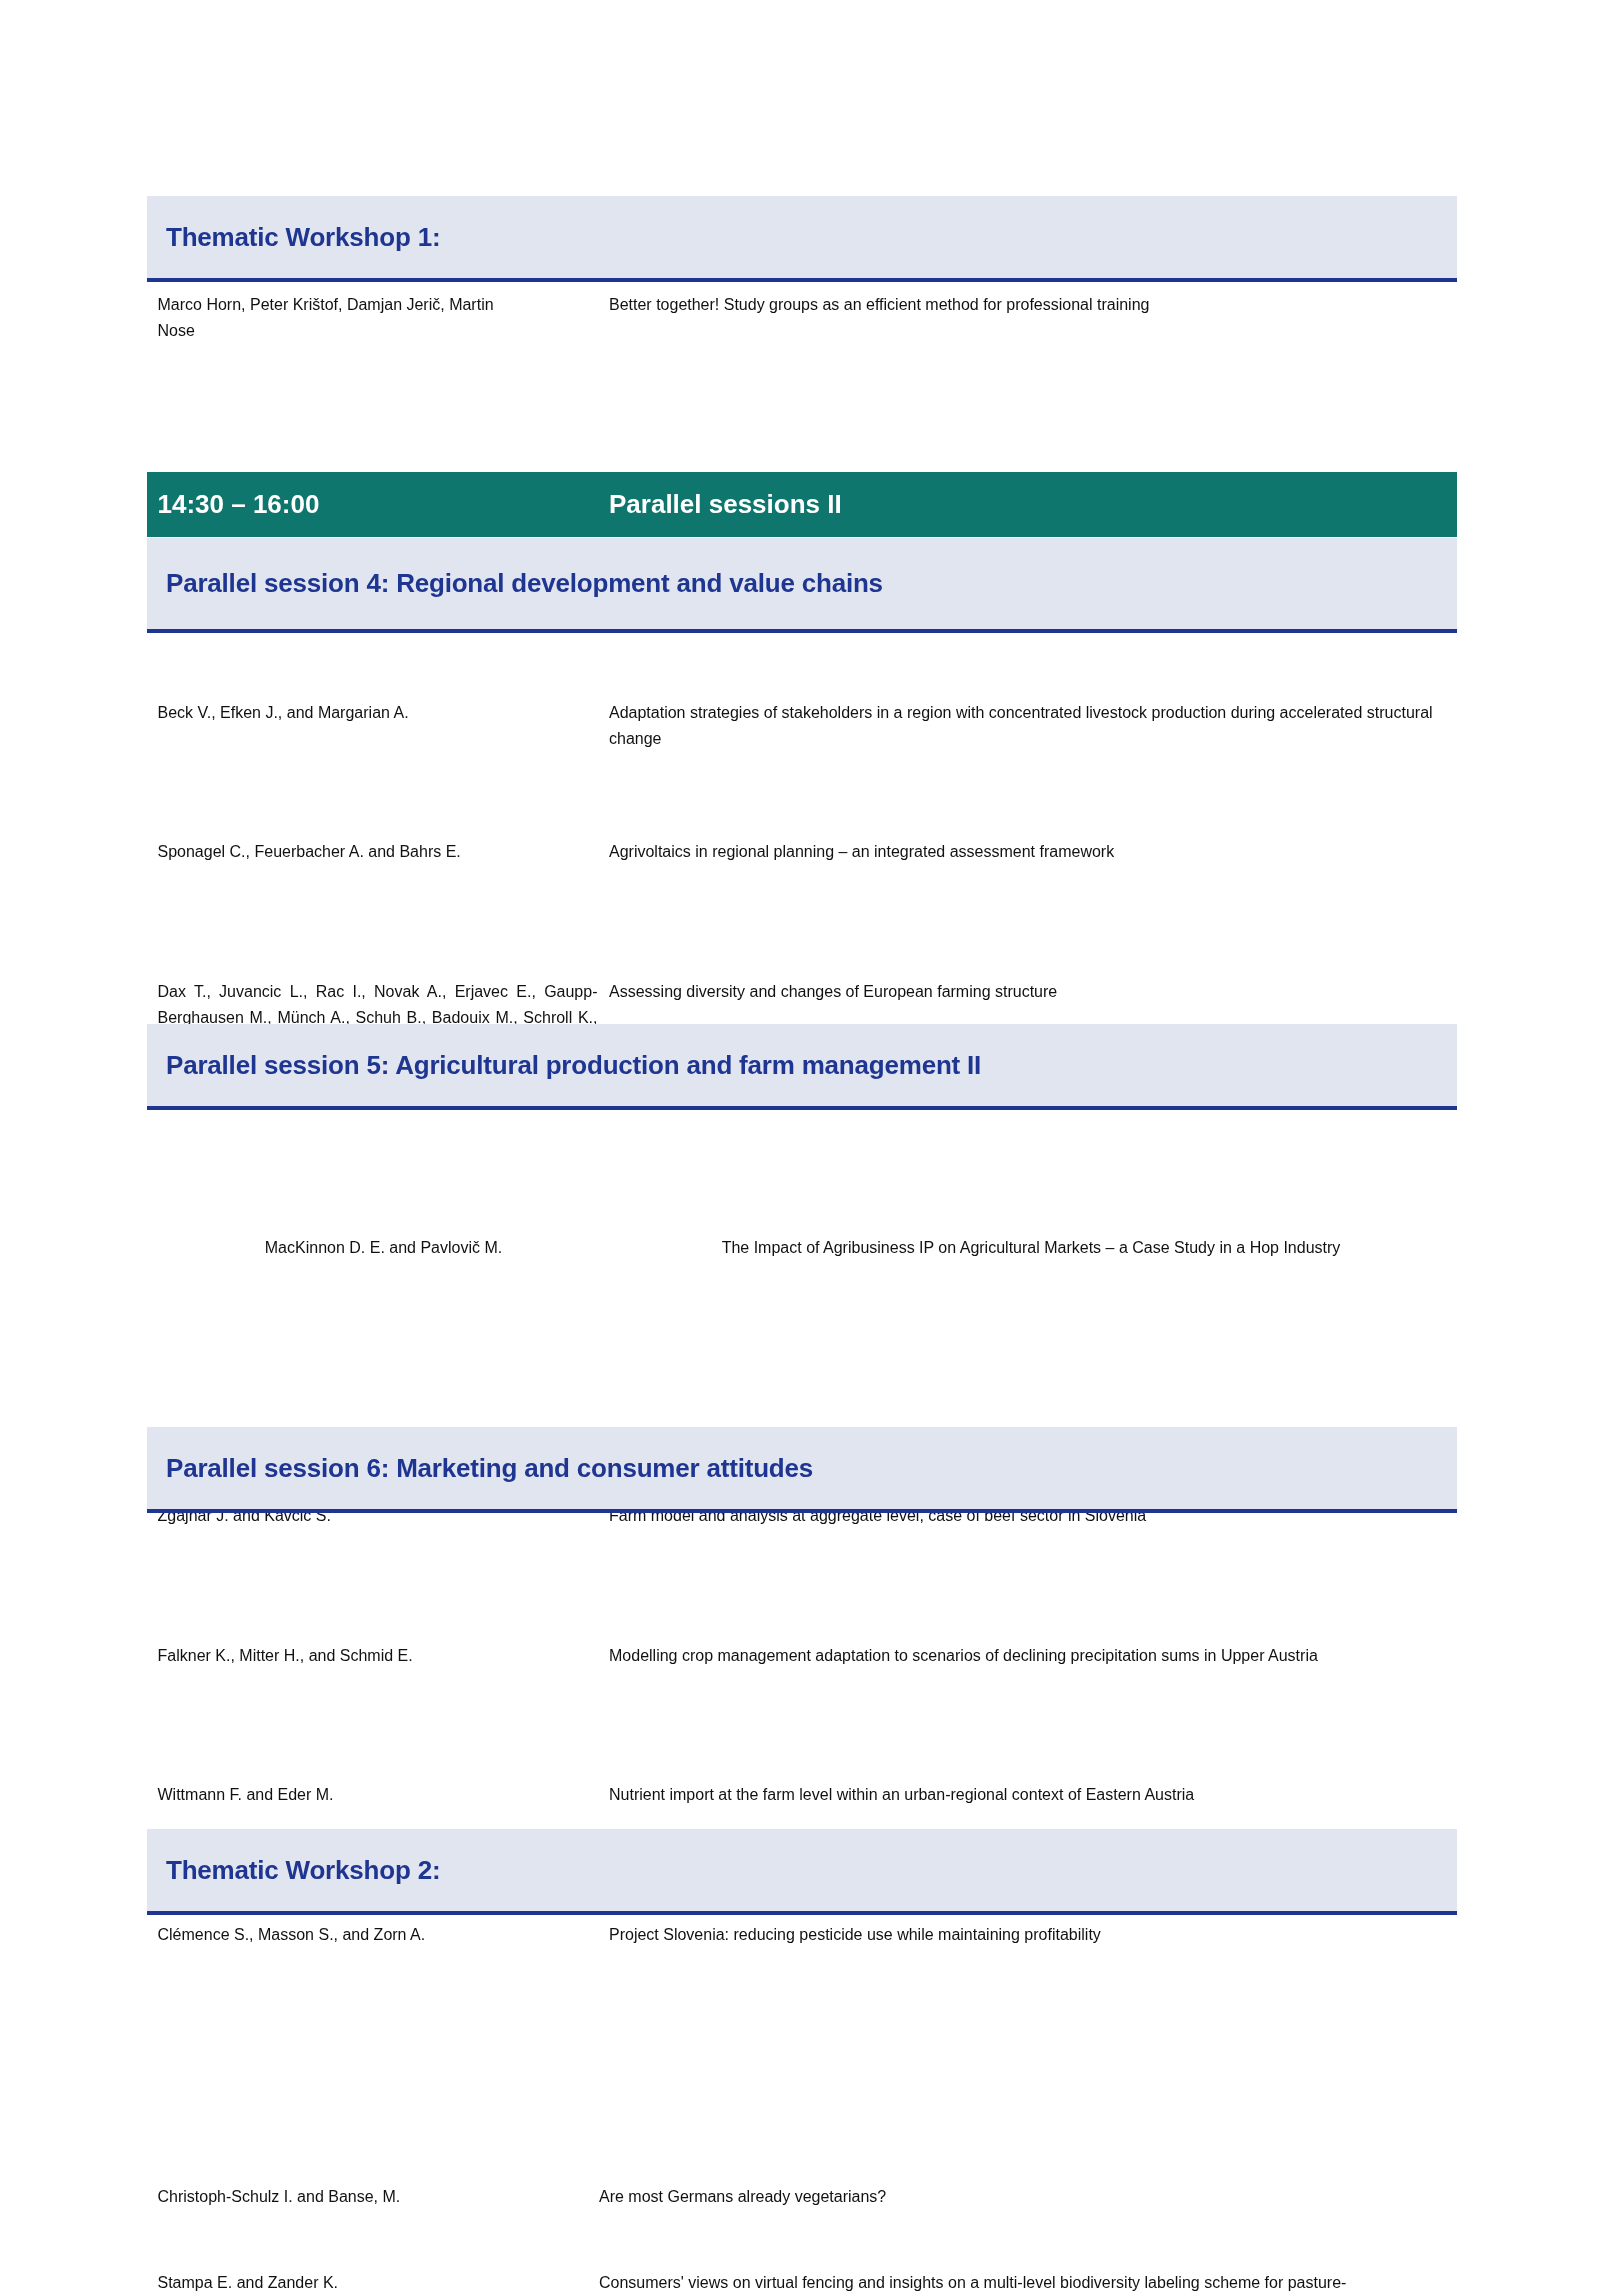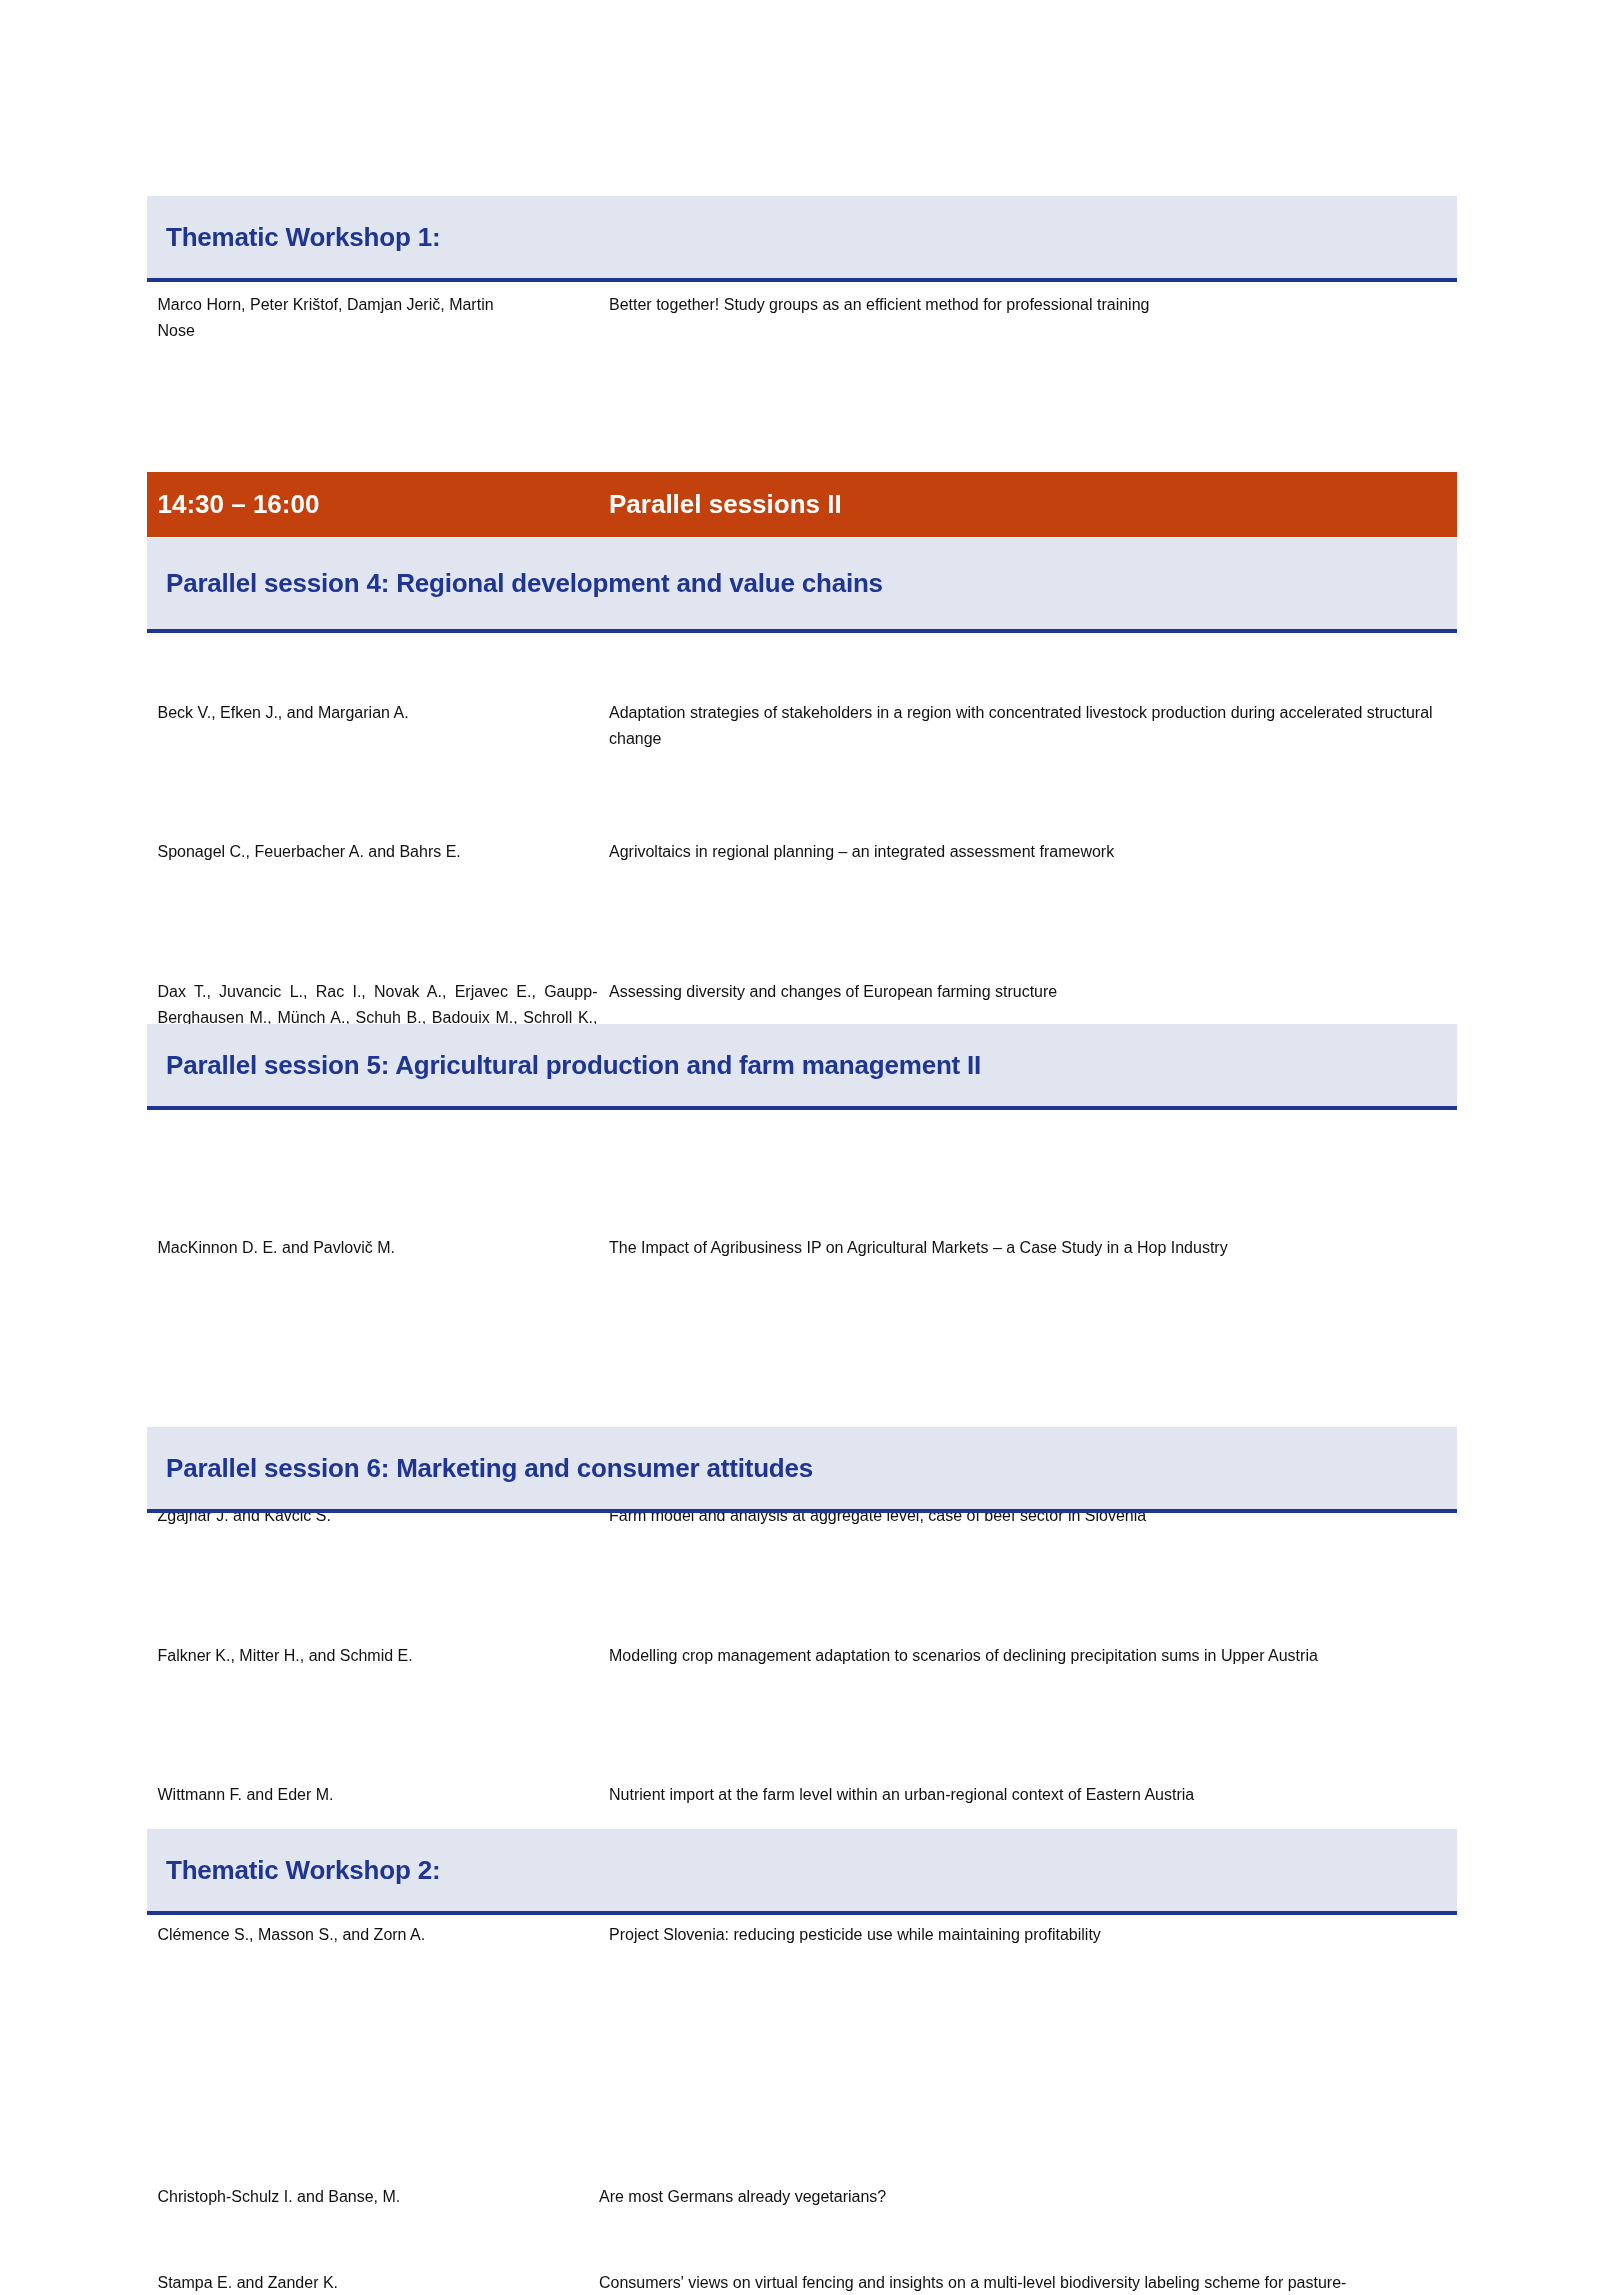--- a/index.html
+++ b/index.html
@@ -1,20 +1,20 @@
 <!DOCTYPE html>
 <html style="font-size:10.5px"><head>
 <meta charset="utf-8">
 <style>
   html, body { margin: 0; padding: 0; background: #ffffff; }
   body { width: 1623px; height: 2295px; position: relative; font-family: "Liberation Sans", sans-serif; color: #111111; }
   .block { position: absolute; left: 147px; width: 1310px; }
   .hdr-light { background: #e1e5ef; border-bottom: 4.6px solid #1e3591; box-sizing: border-box; display: flex; align-items: center; padding-left: 19px; }
   .hdr-light .title { color: #1e3591; font-weight: bold; font-size: 26px; letter-spacing: -0.2px; }
-  .hdr-dark { background: #c2410c; display: flex; align-items: center; color: #ffffff; font-weight: bold; font-size: 26px; }
+  .hdr-dark { background: #0f766e; display: flex; align-items: center; color: #ffffff; font-weight: bold; font-size: 26px; }
   .hdr-dark .time { position: absolute; left: 10.5px; }
   .hdr-dark .label { position: absolute; left: 462px; }
   .row { position: relative; font-size: 16px; line-height: 26px; }
   .row .authors { position: absolute; left: 10.5px; width: 452px; }
   .row .authors.justify { text-align: justify; text-align-last: left; }
   .row .title-col { position: absolute; left: 462px; width: 844px; }
   .row.narrow .title-col { left: 452px; }
 </style>
 </head>
 <body>
@@ -40,21 +40,21 @@
   <div class="title-col">Adaptation strategies of stakeholders in a region with concentrated livestock production during accelerated structural change</div>
 </div>
 <div class="block row" style="top:709px;height:65px;">
   <div class="authors" style="width:393px;">Sponagel C., Feuerbacher A. and Bahrs E.</div>
   <div class="title-col">Agrivoltaics in regional planning – an integrated assessment framework</div>
 </div>
 <div class="block row" style="top:784px;height:124px;">
   <div class="authors justify" style="width:440px;">Dax T., Juvancic L., Rac I., Novak A., Erjavec E., Gaupp-Berghausen M., Münch A., Schuh B., Badouix M., Schroll K., and Machold I.</div>
   <div class="title-col">Assessing diversity and changes of European farming structure</div>
 </div>
-<div class="block row" style="top:916px;height:65px;">
+<div class="block row" style="top:916px;height:65px;text-align:center;">
   <div class="authors">MacKinnon D. E. and Pavlovič M.</div>
   <div class="title-col">The Impact of Agribusiness IP on Agricultural Markets – a Case Study in a Hop Industry</div>
 </div>
 
 <div class="block hdr-light" style="top:1024px;height:86px;">
   <span class="title">Parallel session 5: Agricultural production and farm management II</span>
 </div>
 <div class="block row" style="top:1119px;height:65px;">
   <div class="authors">Žgajnar J. and Kavčič S.</div>
   <div class="title-col" style="width:772px;">Farm model and analysis at aggregate level, case of beef sector in Slovenia</div>

